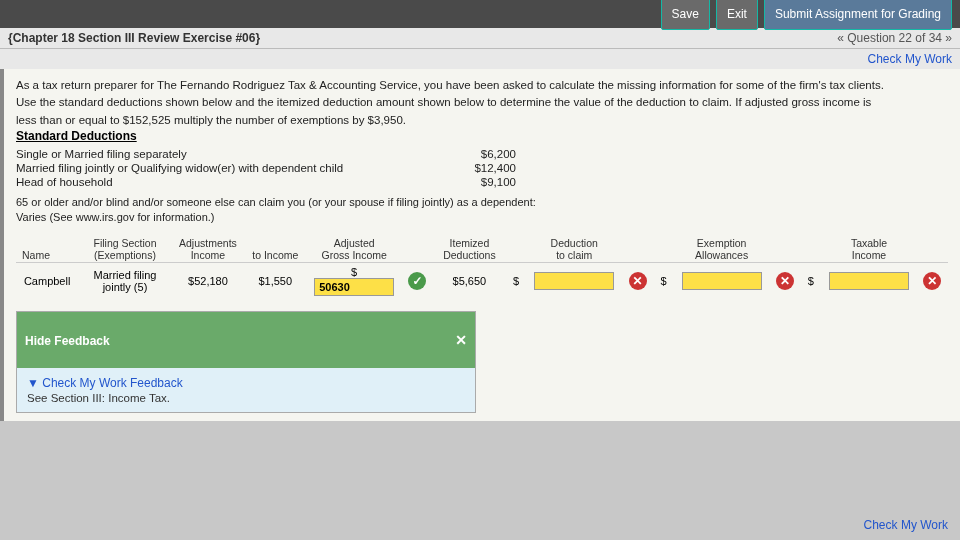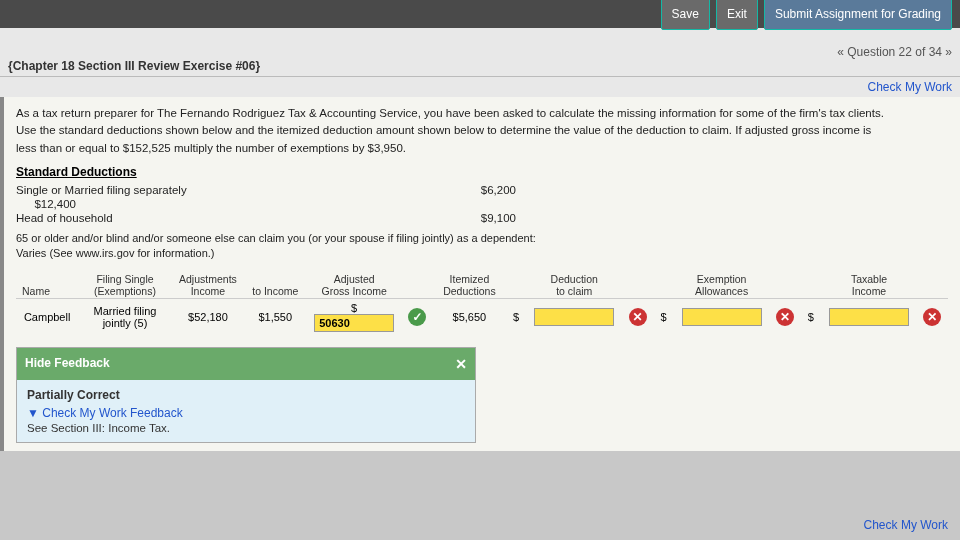--- a/index.html
+++ b/index.html
@@ -42,21 +42,20 @@
       border-bottom: 1px solid #bbb;
       padding: 3px 8px;
       display: flex;
       align-items: center;
       justify-content: space-between;
     }
     .chapter-title {
       font-size: 12px;
       font-weight: bold;
       color: #333;
-      margin-top: 28px;
     }
     .question-nav {
       font-size: 12px;
       color: #555;
     }
 
     
     .check-my-work-top {
       text-align: right;
       padding: 3px 8px;
@@ -71,21 +70,20 @@
       background: #f5f5f0;
       padding: 8px 12px;
       border-left: 4px solid #888;
       margin: 0;
     }
 
     .instructions {
       font-size: 11.5px;
       color: #222;
       line-height: 1.5;
-      margin-bottom: 8px;
     }
 
     
     .std-deductions-header {
       font-weight: bold;
       text-decoration: underline;
       font-size: 12px;
       margin-bottom: 4px;
       color: #000;
     }
@@ -189,26 +187,26 @@
 
     
     .feedback-section {
       margin-top: 12px;
       border: 1px solid #aaa;
       max-width: 460px;
     }
     .feedback-header {
       background: #6aaa6a;
       color: #fff;
-      padding: 8px 8px;
+      padding: 20px 8px;
       font-size: 12px;
       font-weight: bold;
       display: flex;
       justify-content: space-between;
-      align-items: flex-start;
+      align-items: flex-end;
       gap: 32px;
     }
     .feedback-header-close {
       color: #fff;
       font-size: 14px;
       cursor: pointer;
     }
     .feedback-body {
       background: #e0f0f8;
       padding: 8px 10px;
@@ -267,40 +265,41 @@
   </div>
 
   <div class="std-deductions-header">Standard Deductions</div>
 
   <div class="deduction-table">
     <div class="deduction-row">
       <span class="deduction-label">Single or Married filing separately</span>
       <span class="deduction-amount">$6,200</span>
     </div>
     <div class="deduction-row">
+      <span class="deduction-label">Married filing jointly or Qualifying widow(er) with dependent child</span>
       <span class="deduction-amount">$12,400</span>
     </div>
     <div class="deduction-row">
       <span class="deduction-label">Head of household</span>
       <span class="deduction-amount">$9,100</span>
     </div>
   </div>
 
   <div class="deduction-note">65 or older and/or blind and/or someone else can claim you (or your spouse if filing jointly) as a dependent: Varies (See www.irs.gov for information.)</div>
 
   <div class="data-table-wrapper">
     <table class="data-table">
       <thead>
         <tr>
           <th class="left" style="width:60px;">
             <div class="col-header-top">&nbsp;</div>
             <div class="col-header-bottom">Name</div>
           </th>
           <th style="width:90px;">
-            <div class="col-header-top">Filing Single</div>
+            <div class="col-header-top">Filing Section</div>
             <div class="col-header-bottom">(Exemptions)</div>
           </th>
           <th style="width:65px;">
             <div class="col-header-top">Adjustments</div>
             <div class="col-header-bottom">Income</div>
           </th>
           <th style="width:60px;">
             <div class="col-header-top">to Income</div>
             <div class="col-header-bottom"></div>
           </th>
@@ -378,21 +377,20 @@
       </tbody>
     </table>
   </div>
 
   <div class="feedback-section">
     <div class="feedback-header">
       <span>Hide Feedback</span>
       <span class="feedback-header-close">✕</span>
     </div>
     <div class="feedback-body">
-      <div class="feedback-status">Partially Correct</div>
       <a class="feedback-link" href="#">▼ Check My Work Feedback</a>
       <div class="feedback-see">See Section III: Income Tax.</div>
     </div>
   </div>
 
 </div>
 
 <div class="check-my-work-bottom">Check My Work</div>
 
 </body></html>

